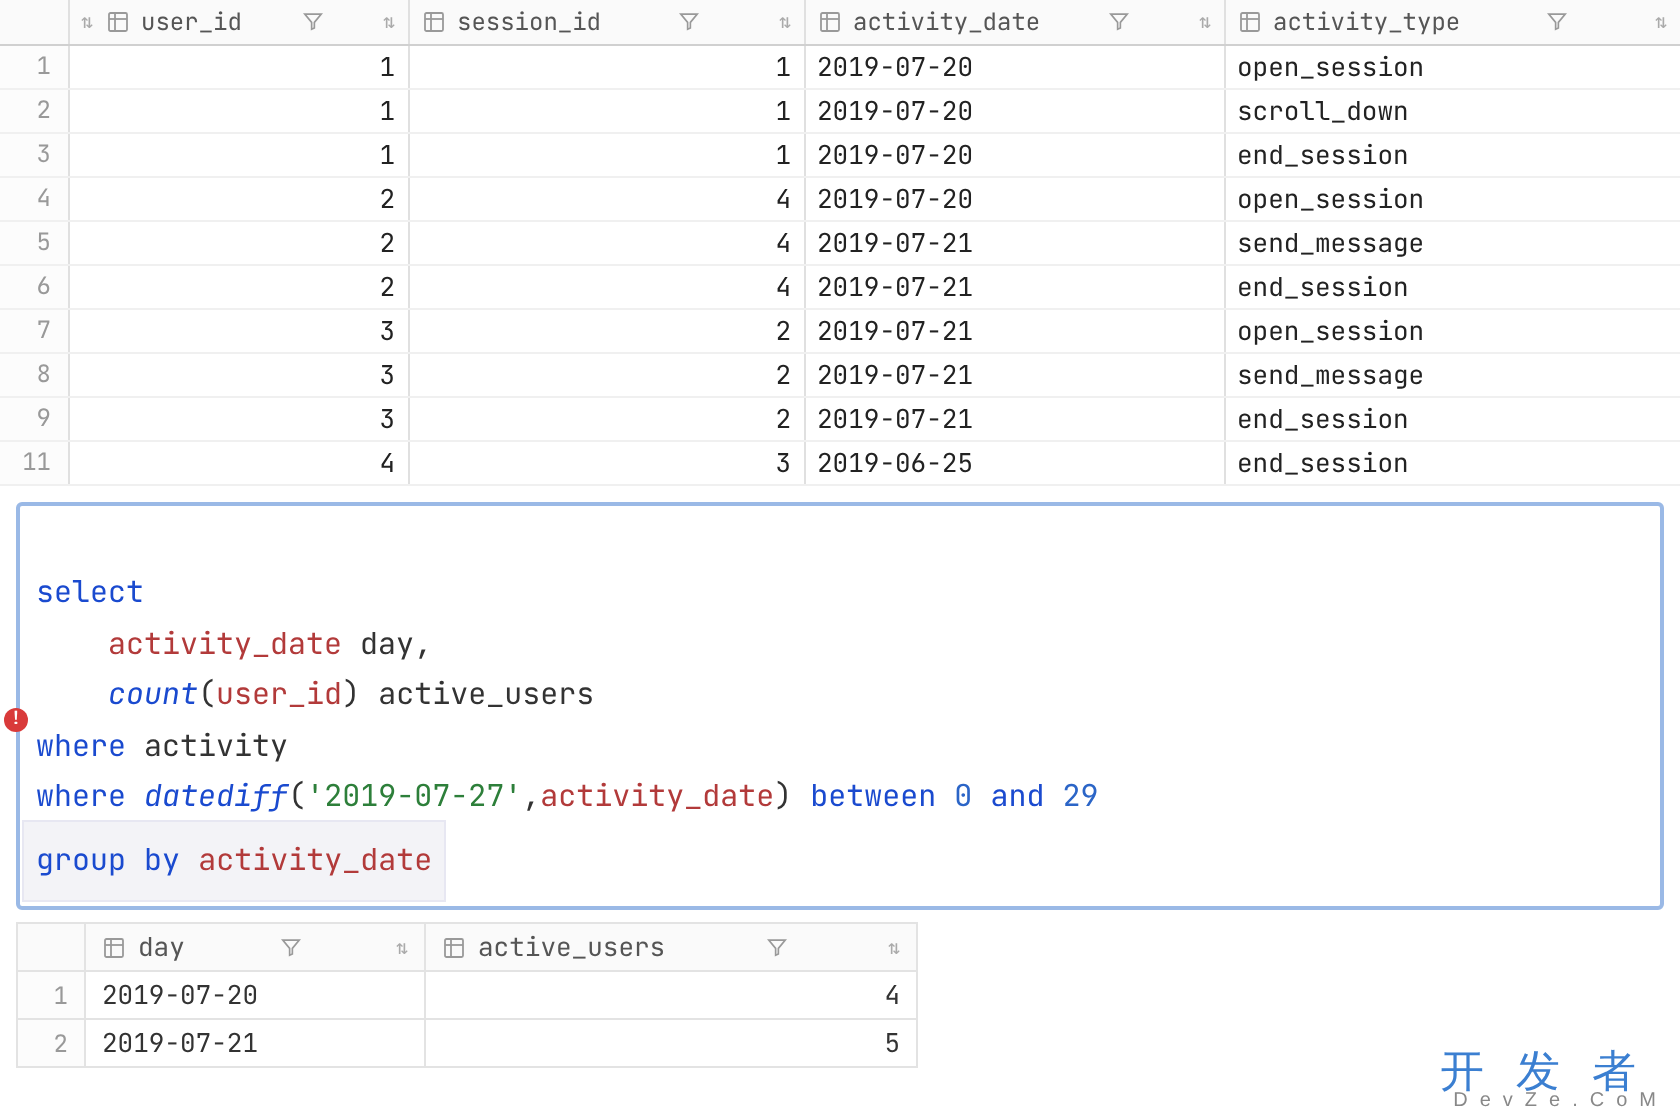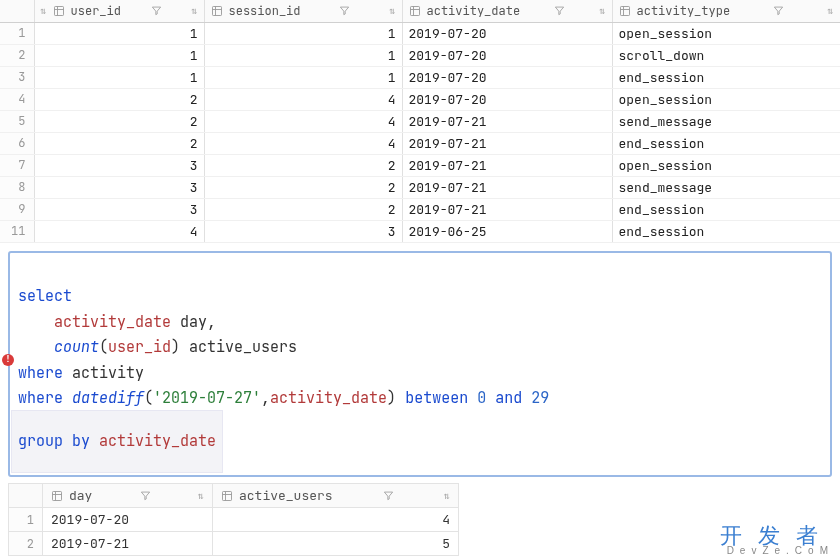--- a/index.html
+++ b/index.html
@@ -74,21 +74,21 @@
     }
     .kw   { color: #1a4acf; }       
     .fn   { color: #1a4acf; font-style: italic; text-align: right; } 
     .col  { color: #b23a3a; }       
     .str  { color: #2d7f3a; }       
     .numc { color: #2b65c7; }       
     .caret-line {
       background: #f3f3f7;
       outline: 1px solid #e7e7f2;
       margin: -1px -6px;
-      padding: 18px 6px;
+      padding: 7px 6px;
       display: inline-block;
     }
     .err-dot {
       position: absolute;
       left: -8px;
       top: 101px;
       width: 12px; height: 12px;
       border-radius: 50%;
       background: #d93a3a;
       display:flex;align-items:center;justify-content:center;

